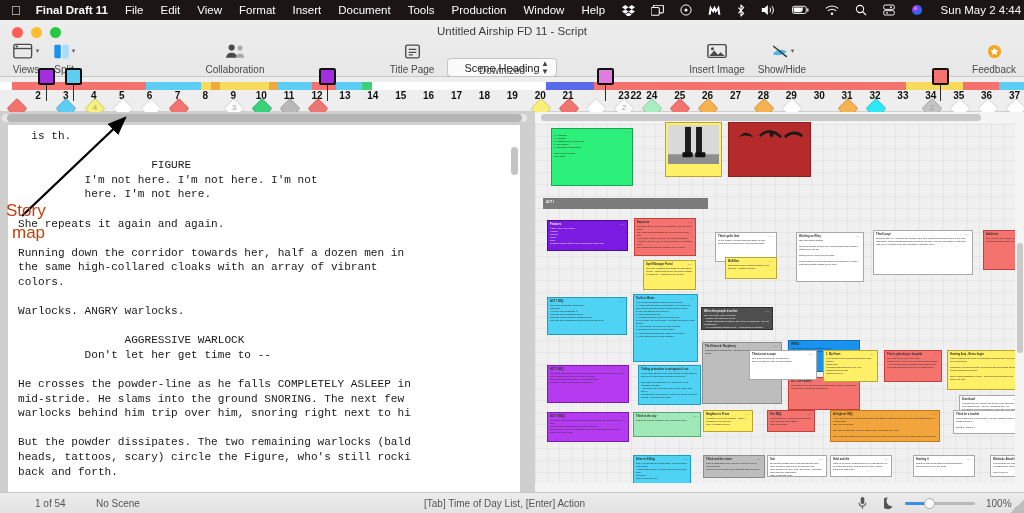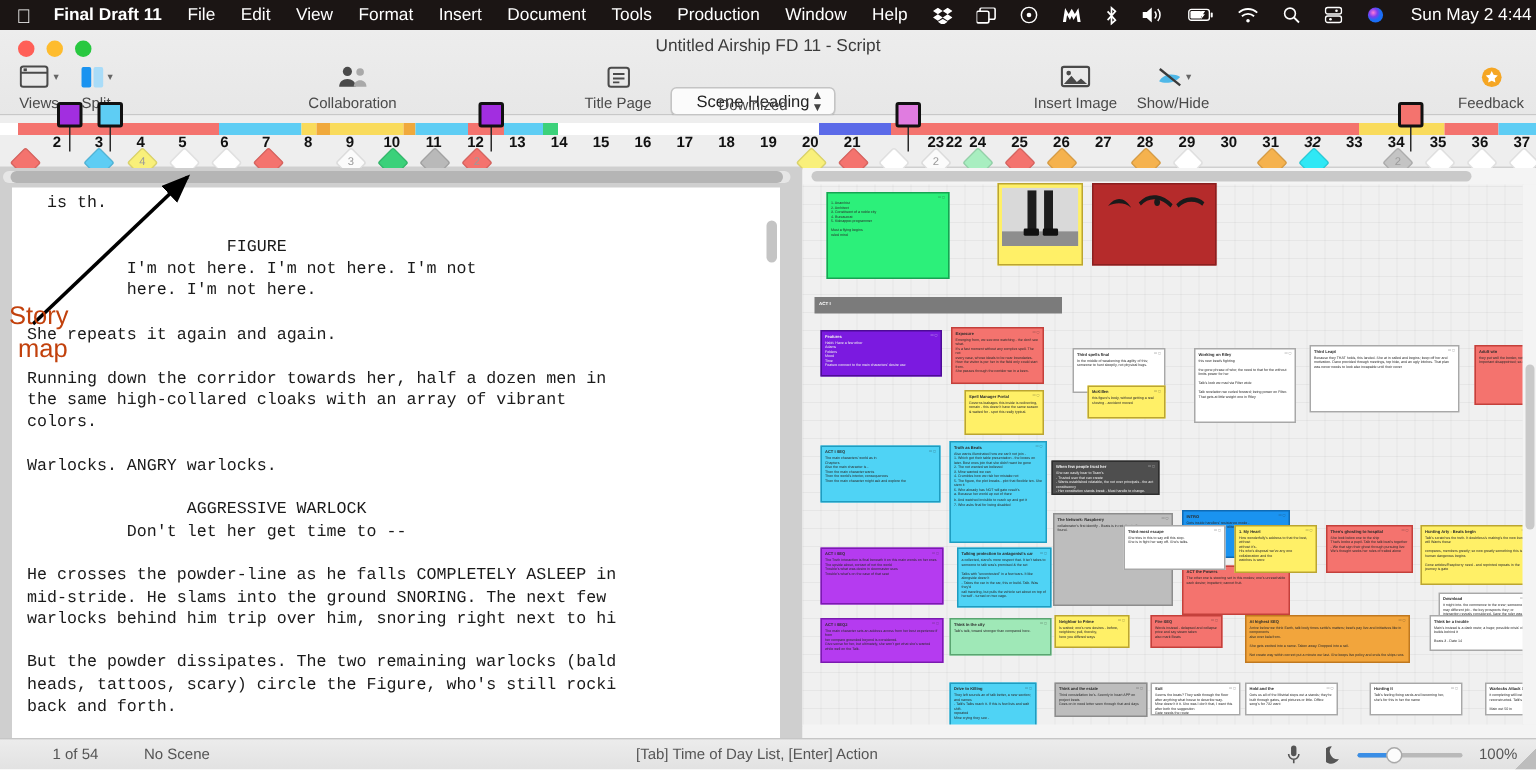--- a/index.html
+++ b/index.html
@@ -384,21 +384,21 @@
         <span class="num" style="left: 596px; margin-left: 40px;">22</span>
         <span class="num" style="left: 623.9px;">23</span>
         <span class="num" style="left: 651.8px;">24</span>
         <span class="num" style="left: 679.7px;">25</span>
         <span class="num" style="left: 707.6px;">26</span>
         <span class="num" style="left: 735.5px; text-align: right;">27</span>
         <span class="num" style="left: 763.4px;">28</span>
         <span class="num" style="left: 791.3px;">29</span>
         <span class="num" style="left: 819.2px;">30</span>
         <span class="num" style="left: 847.1px;">31</span>
-        <span class="num" style="left: 875px; font-style: italic;">32</span>
+        <span class="num" style="left: 875px;">32</span>
         <span class="num" style="left: 902.9px;">33</span>
         <span class="num" style="left: 930.8px;">34</span>
         <span class="num" style="left: 958.7px;">35</span>
         <span class="num" style="left: 986.6px;">36</span>
         <span class="num" style="left: 1014.5px;">37</span>
       </div>
     <div id="diamonds">
         <div class="diamond" style="left: 17px; background: rgb(244, 115, 110); border: 1px solid rgba(0, 0, 0, 0.12);"></div>
         <div class="diamond" style="left: 66px; background: rgb(94, 205, 244); border: 1px solid rgba(0, 0, 0, 0.12);"></div>
         <div class="diamond" style="left: 95px; background: rgb(249, 240, 122); border: 1px solid rgba(0, 0, 0, 0.12);"></div>

